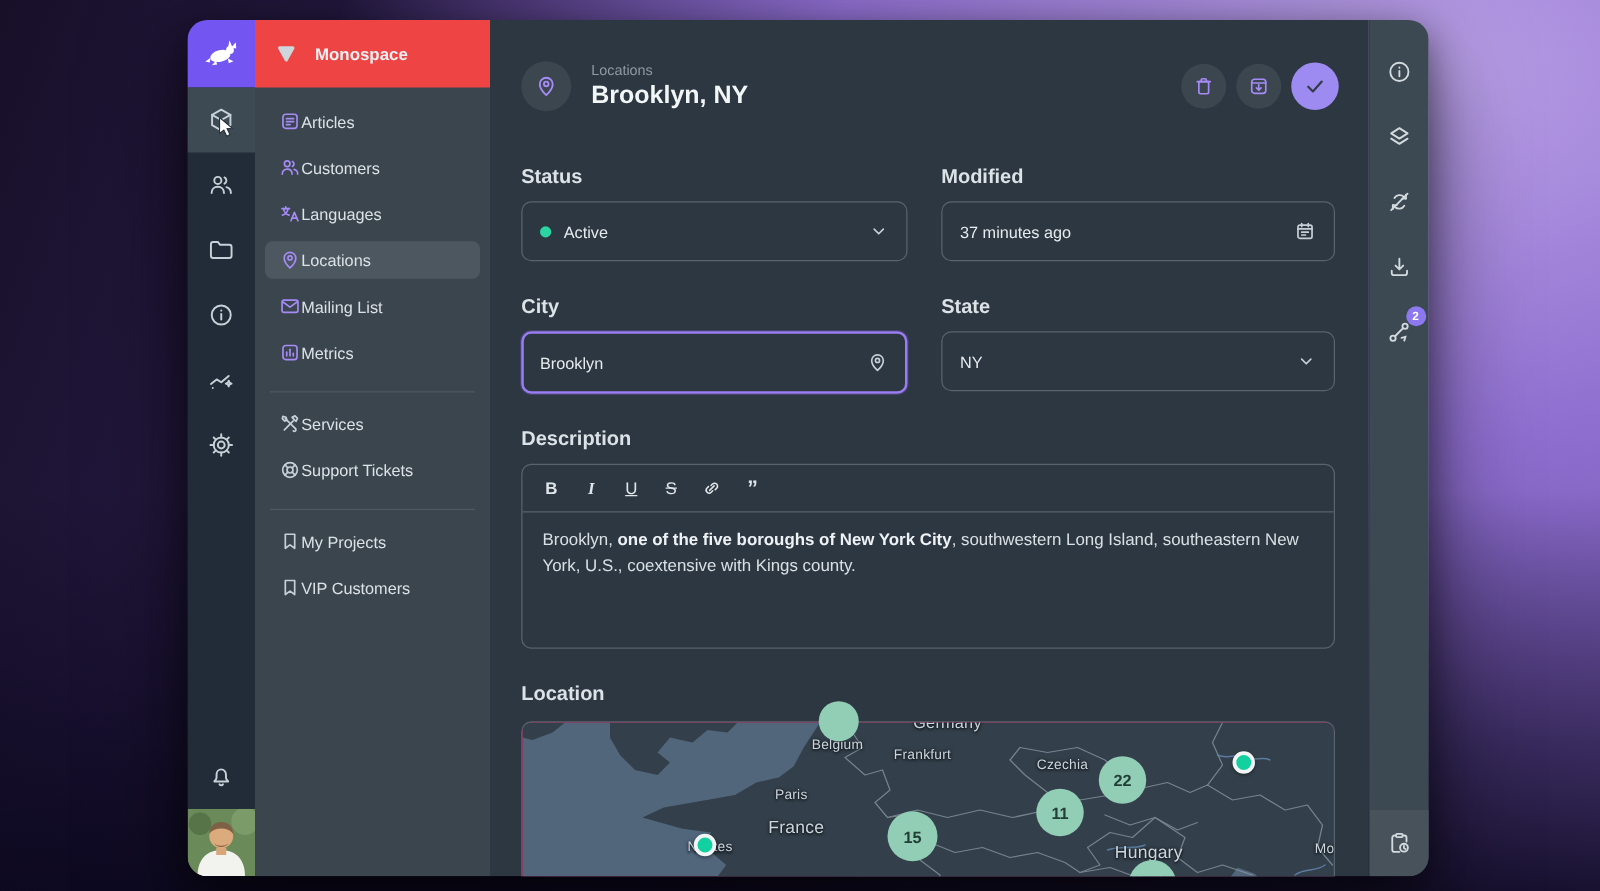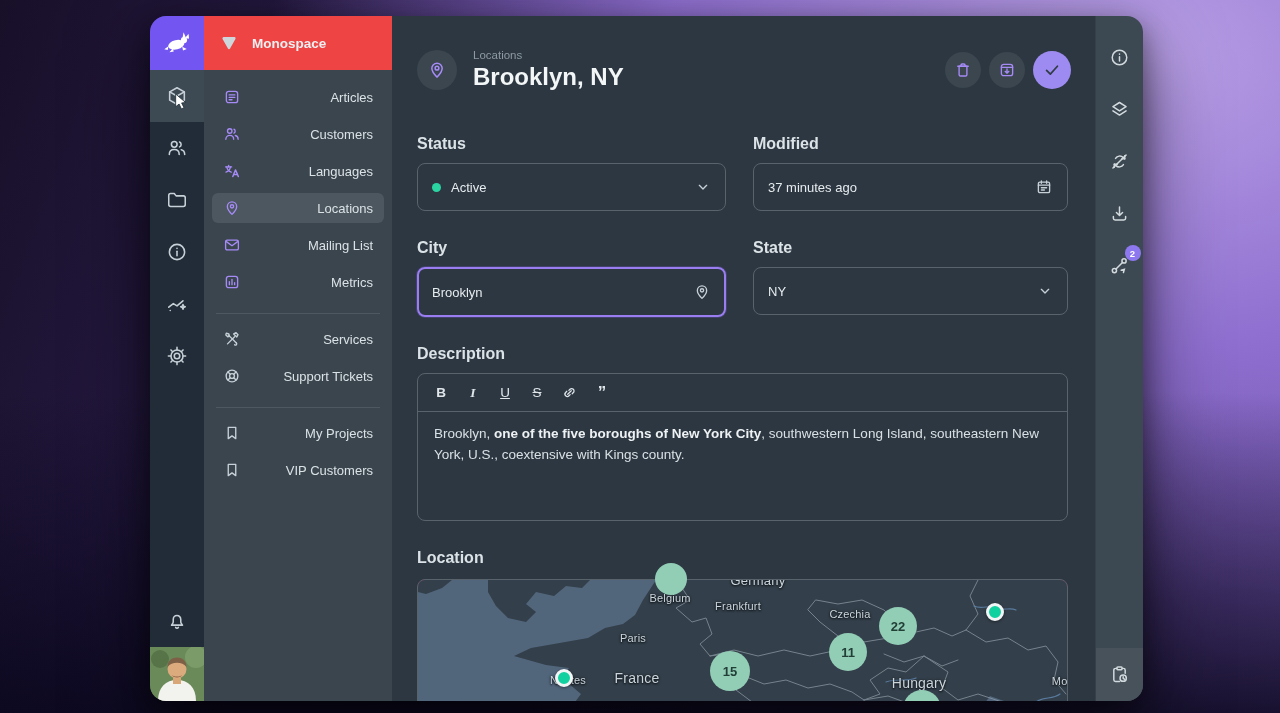--- a/index.html
+++ b/index.html
@@ -18,33 +18,33 @@
   .rail-btn.active-tool{background:#3d4a54;}
   .cursor{position:absolute;left:24px;top:24px;}
   .rail-spacer{flex:1;}
   .avatar{height:54px;flex:none;overflow:hidden;}
   
   .sidebar{width:188px;background:#3a454e;display:flex;flex-direction:column;flex:none;}
   .sidebar-header{height:54px;background:#ef4444;display:flex;align-items:center;gap:13px;
     padding:0 15px;color:#ecf0f2;font-size:13.5px;font-weight:700;flex:none;}
   .menu{padding:12px 8px 0;}
   .menu-item{height:30px;display:flex;align-items:center;padding:0 11px;border-radius:6px;
-    color:#dbe2e6;font-size:13px;margin-bottom:7px;justify-content:space-between;}
+    color:#dbe2e6;font-size:13px;margin-bottom:7px;}
   .menu-item.active{background:#4c575f;}
   .mi-label{white-space:nowrap;}
   .divider{height:1px;background:#4d5860;margin:16px 4px 10px;}
   .ic-purple{color:#a68bf7;}
   .ic-gray{color:#c6d0d6;}
   
   .main{flex:1;background:#2c3741;min-width:0;position:relative;}
   .page-header{margin:33px 24px 0 25px;display:flex;align-items:center;}
   .entity-avatar{width:40px;height:40px;border-radius:50%;background:#3b464f;display:grid;place-items:center;color:#a68bf7;}
   .titles{margin-left:16px;}
   .breadcrumb{font-size:11.5px;color:#8d99a3;}
-  .title{font-size:24px;font-weight:700;color:#f3f6f7;margin-top:2px;}
+  .title{font-size:20px;font-weight:700;color:#f3f6f7;margin-top:2px;}
   .actions{margin-left:auto;display:flex;gap:8px;align-items:center;}
   .action-btn{width:36px;height:36px;border-radius:50%;background:#3b464f;color:#a68bf7;
     display:grid;place-items:center;border:none;padding:0;}
   .action-primary{width:38px;height:38px;background:#9d8bf2;color:#313c46;}
   .form{margin:44px 27px 0 25px;}
   .row{display:grid;grid-template-columns:309px 315px;column-gap:27px;margin-bottom:28px;}
   .row.full{grid-template-columns:1fr;}
   .field-label{font-size:16px;font-weight:700;color:#dce3e7;margin-bottom:10px;}
   .field{height:46px;border:1px solid #59636b;border-radius:8px;display:flex;align-items:center;
     padding:0 14px;color:#e6ebee;font-size:13px;}
@@ -480,21 +480,21 @@
                     <path d="M468 102 C478 98 490 102 498 98"></path>
                     <path d="M618 122 C626 116 634 120 642 114"></path>
                     <path d="M212 144 C220 140 228 144 236 140"></path>
                   </g>
                 </svg>
                 <div class="map-labels">
                     <div class="map-town" style="left: 340px; top: 0px; font-size: 13px;">Germany</div>
                     <div class="map-town" style="left: 252px; top: 18px;">Belgium</div>
                     <div class="map-town" style="left: 320px; top: 26px;">Frankfurt</div>
                     <div class="map-town" style="left: 215px; top: 58px;">Paris</div>
-                    <div class="map-town" style="left: 219px; top: 98px; font-size: 14px;">France</div>
+                    <div class="map-town" style="left: 219px; top: 83px; font-size: 14px;">France</div>
                     <div class="map-town" style="left: 432px; top: 34px;">Czechia</div>
                     <div class="map-town" style="left: 150px; top: 100px;">Nantes</div>
                     <div class="map-town" style="left: 501px; top: 103px; font-size: 14px;">Hungary</div>
                     <div class="map-town" style="left: 455px; top: 134px;">Croatia</div>
                     <div class="map-town" style="left: 643px; top: 101px;">Mol</div>
                   </div>
               </div>
               <div class="map-markers">
                   <div class="cluster" style="left: 481px; top: 47px; width: 38px; height: 38px;">22</div>
                   <div class="cluster" style="left: 431px; top: 73px; width: 38px; height: 38px;">11</div>

